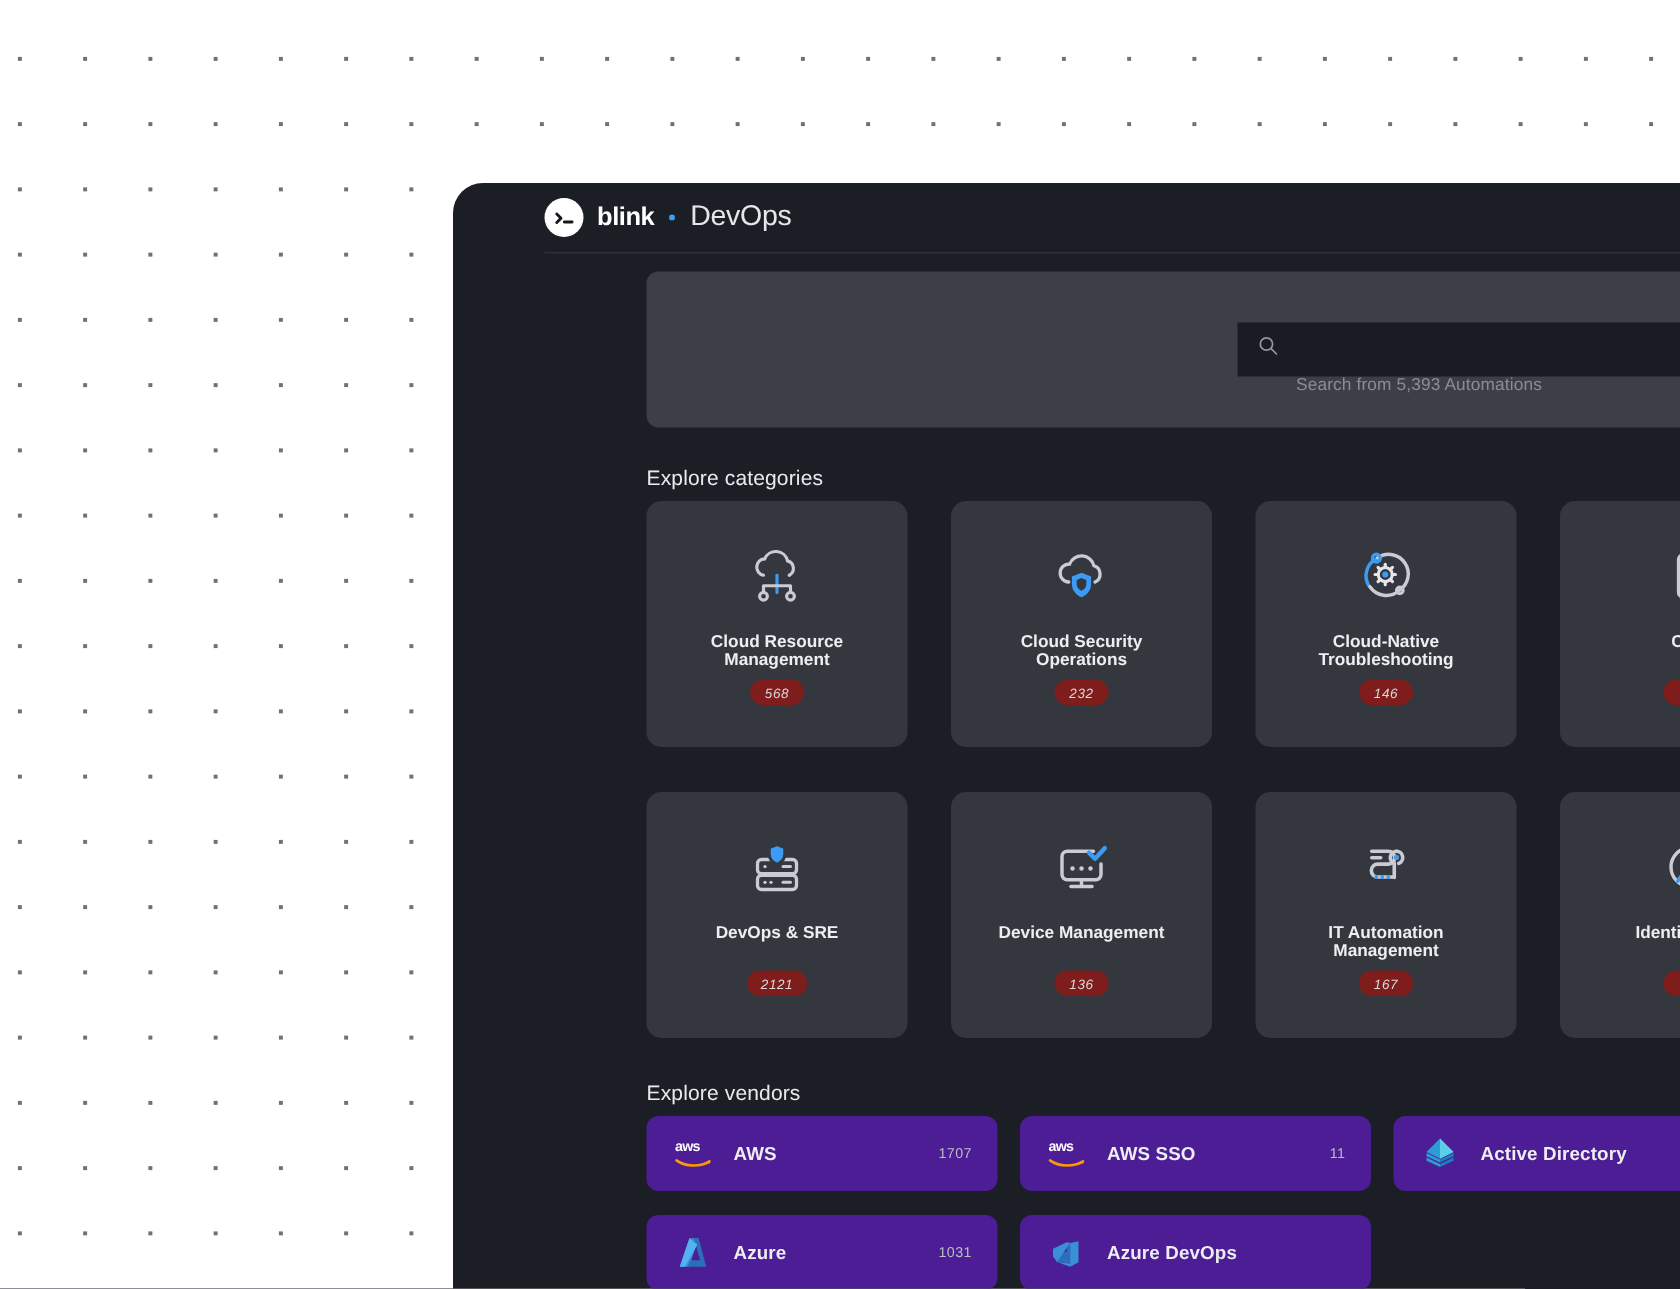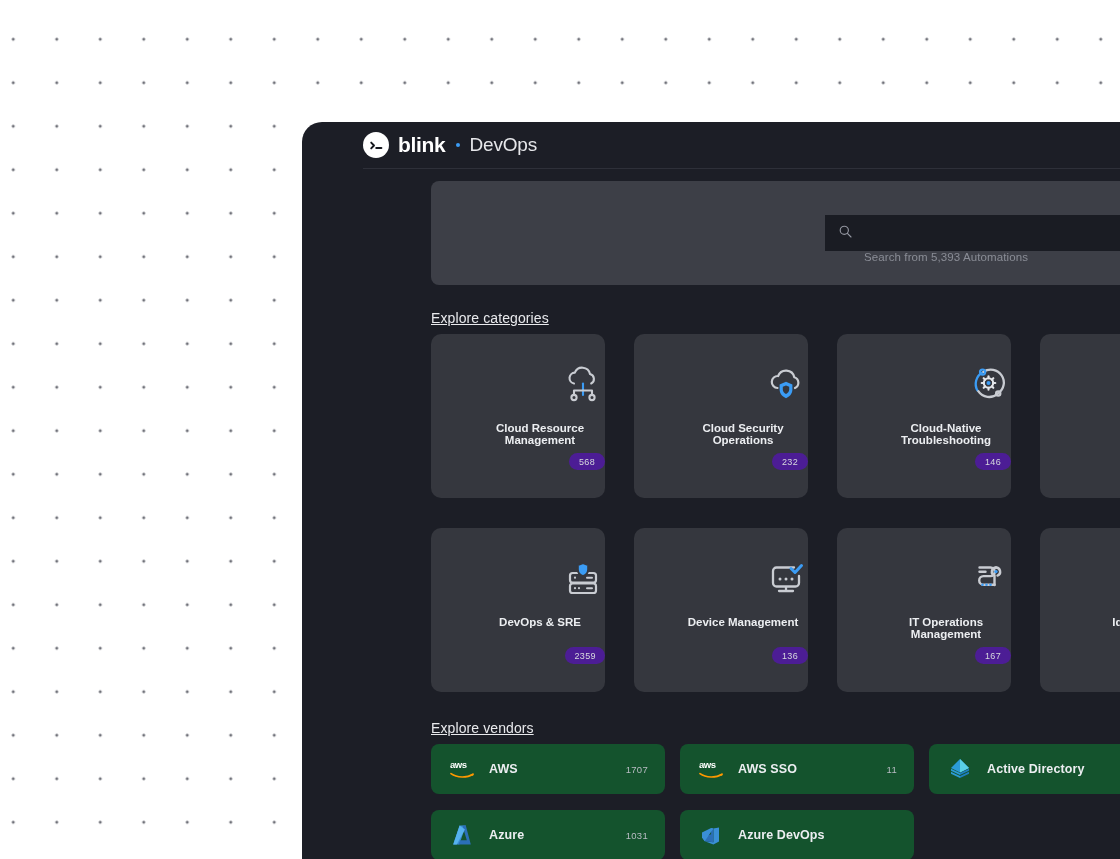--- a/index.html
+++ b/index.html
@@ -47,21 +47,21 @@
     display: flex; align-items: center; gap: 9px;
   }
   #blink-mark {
     width: 26px; height: 26px;
     background: #ffffff;
     border-radius: 50%;
     display: flex; align-items: center; justify-content: center;
   }
   #blink-mark svg { display: block; }
   .brand-name {
-    font-size: 21px; font-weight: bold; color: #ffffff;
+    font-size: 17px; font-weight: bold; color: #ffffff;
     letter-spacing: -0.3px;
   }
   .brand-dot {
     width: 4px; height: 4px; border-radius: 50%;
     background: #3b9cf5; margin: 0 1px 0 1px;
     align-self: center;
   }
   .brand-sub {
     font-size: 19px; font-weight: 300; color: #e6e7ea;
     letter-spacing: -0.2px;
@@ -102,71 +102,70 @@
     letter-spacing: 0.1px;
     margin-top: 48px;
   }
 
   
   .section-heading {
     position: absolute;
     left: 129px;
     font-size: 14px; color: #e9eaed;
     letter-spacing: 0.1px;
-    text-decoration: underline;
   }
   #heading-categories { top: 188px; }
   #heading-vendors { top: 598px; }
 
   
   #category-grid {
     position: absolute;
     left: 129px; top: 212px;
     width: 760px;
     display: grid;
     grid-template-columns: repeat(4, 174px);
     gap: 30px 29px;
   }
   .cat-card {
     height: 164px;
     background: #35373e;
     border-radius: 10px;
     display: flex; flex-direction: column;
-    align-items: flex-end;
+    align-items: center;
     padding-top: 27px;
   }
   .cat-icon { height: 46px; display: flex; align-items: center; }
   .cat-label {
     margin-top: 15px;
     font-size: 11.5px; font-weight: bold; color: #eceef1;
     text-align: center; line-height: 1.05;
     width: 130px;
   }
   .cat-count {
     margin-top: auto; margin-bottom: 28px;
     min-width: 36px; height: 17px;
-    background: #4c1d95;
+    background: #7f1d1d;
     border-radius: 9px;
     display: flex; align-items: center; justify-content: center;
     padding: 0 9px;
-    font-size: 9px; color: #d7d9dd; letter-spacing: 0.4px;
+    font-size: 9px; color: #d7d9dd; letter-spacing: 0.4px; font-style: italic;
   }
 
   
   #vendor-grid {
     position: absolute;
     left: 129px; top: 622px;
     width: 760px;
     display: grid;
     grid-template-columns: repeat(3, 234px);
     gap: 16px 15px;
   }
   .vendor-card {
     height: 50px;
-    background: #14532d;
+    background: #4c1d95;
     border-radius: 8px;
     display: flex; align-items: center;
     padding: 0 17px 0 18px;
     gap: 14px;
   }
   .vendor-logo {
     width: 26px; height: 26px;
     display: flex; align-items: center; justify-content: center;
     flex: 0 0 26px;
   }
@@ -304,21 +303,21 @@
           <rect x="9" y="25.5" width="26" height="9.5" rx="2.6" fill="none" stroke="#c9ccd2" stroke-width="2.2"></rect>
           <circle cx="14" cy="19.7" r="1.1" fill="#c9ccd2"></circle>
           <circle cx="14" cy="30.2" r="1.1" fill="#c9ccd2"></circle>
           <circle cx="18" cy="30.2" r="1.1" fill="#c9ccd2"></circle>
           <line x1="26" y1="19.7" x2="31" y2="19.7" stroke="#c9ccd2" stroke-width="2" stroke-linecap="round"></line>
           <line x1="26" y1="30.2" x2="31" y2="30.2" stroke="#c9ccd2" stroke-width="2" stroke-linecap="round"></line>
           <path d="M22 5l5.2 2.1v4.1c0 3.4-2.4 5.9-5.2 7-2.8-1.1-5.2-3.6-5.2-7V7.1z" fill="#3b9cf5" stroke="#35373e" stroke-width="2"></path>
         </svg>
       </div>
       <div class="cat-label">DevOps &amp; SRE</div>
-      <div class="cat-count">2359</div>
+      <div class="cat-count">2121</div>
     </div>
 
     <div class="cat-card">
       <div class="cat-icon">
         <svg width="44" height="40" viewBox="0 0 44 40">
           <path d="M30 9.5H12.5A3.5 3.5 0 0 0 9 13v12a3.5 3.5 0 0 0 3.5 3.5h19A3.5 3.5 0 0 0 35 25v-7" fill="none" stroke="#c9ccd2" stroke-width="2.3" stroke-linecap="round"></path>
           <line x1="22" y1="28.5" x2="22" y2="33" stroke="#c9ccd2" stroke-width="2.3"></line>
           <line x1="15" y1="33" x2="29" y2="33" stroke="#c9ccd2" stroke-width="2.3" stroke-linecap="round"></line>
           <circle cx="16" cy="21" r="1.5" fill="#c9ccd2"></circle>
           <circle cx="22" cy="21" r="1.5" fill="#c9ccd2"></circle>
@@ -336,21 +335,21 @@
           <path d="M12.5 9.5h11a4.3 4.3 0 0 1 0 8.6h-7a4.3 4.3 0 0 0 0 8.6h11" fill="none" stroke="#c9ccd2" stroke-width="2.4" stroke-linecap="round"></path>
           <line x1="12.5" y1="13.8" x2="18.5" y2="13.8" stroke="#c9ccd2" stroke-width="2.4" stroke-linecap="round"></line>
           <circle cx="15.5" cy="26.7" r="1.3" fill="#3b9cf5"></circle>
           <circle cx="19.5" cy="26.7" r="1.3" fill="#3b9cf5"></circle>
           <circle cx="23.5" cy="26.7" r="1.3" fill="#3b9cf5"></circle>
           <path d="M29 9.5a4.2 4.2 0 0 0-1.5 8.1V27" fill="none" stroke="#c9ccd2" stroke-width="2.4" stroke-linecap="round"></path>
           <path d="M29 9.5a4.2 4.2 0 0 1 1.5 8.1" fill="none" stroke="#c9ccd2" stroke-width="2.4" stroke-linecap="round"></path>
           <circle cx="29" cy="13.6" r="1.7" fill="#3b9cf5"></circle>
         </svg>
       </div>
-      <div class="cat-label">IT Operations Management</div>
+      <div class="cat-label">IT Automation Management</div>
       <div class="cat-count">167</div>
     </div>
 
     <div class="cat-card">
       <div class="cat-icon">
         <svg width="44" height="40" viewBox="0 0 44 40">
           <circle cx="22" cy="20" r="13" fill="none" stroke="#c9ccd2" stroke-width="2.3"></circle>
           <circle cx="22" cy="16" r="4.3" fill="#3b9cf5"></circle>
           <path d="M13.5 29.5a9 9 0 0 1 17 0" fill="none" stroke="#3b9cf5" stroke-width="2.3" stroke-linecap="round"></path>
         </svg>

